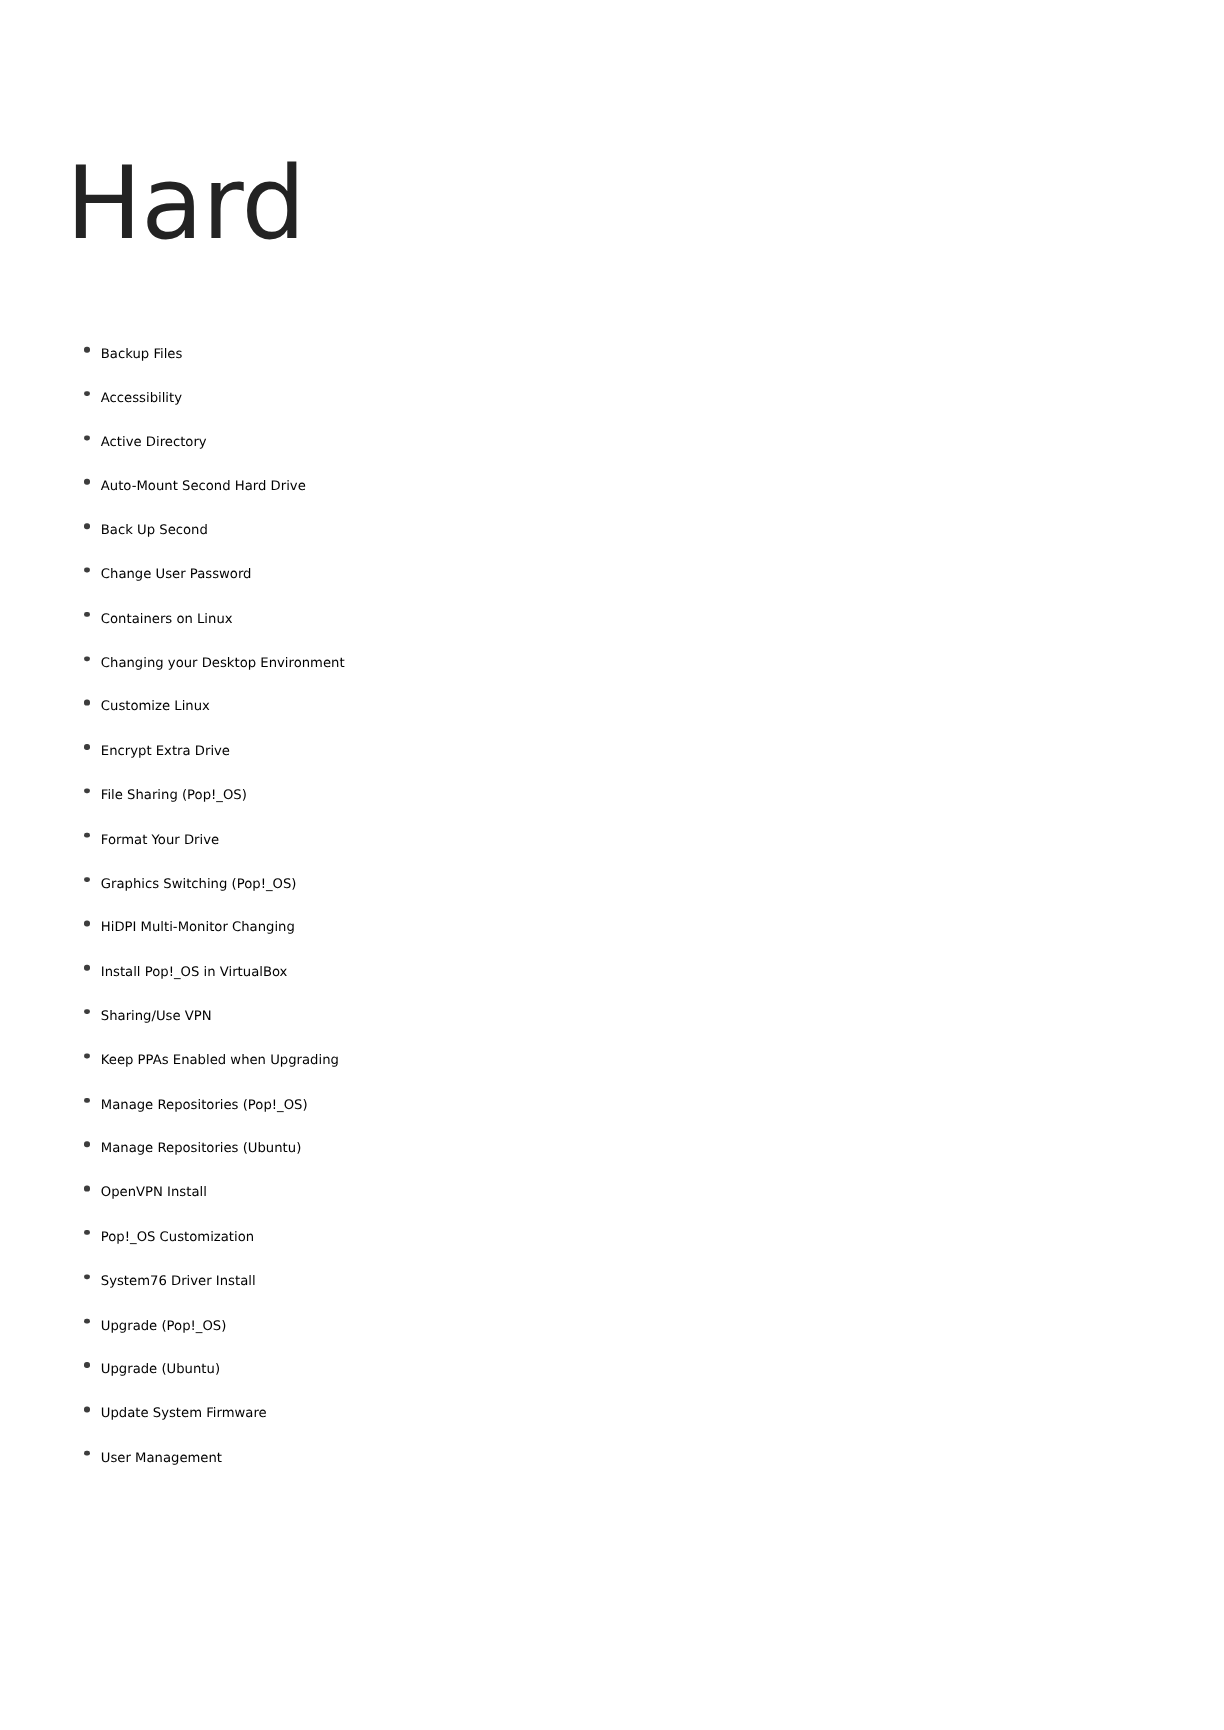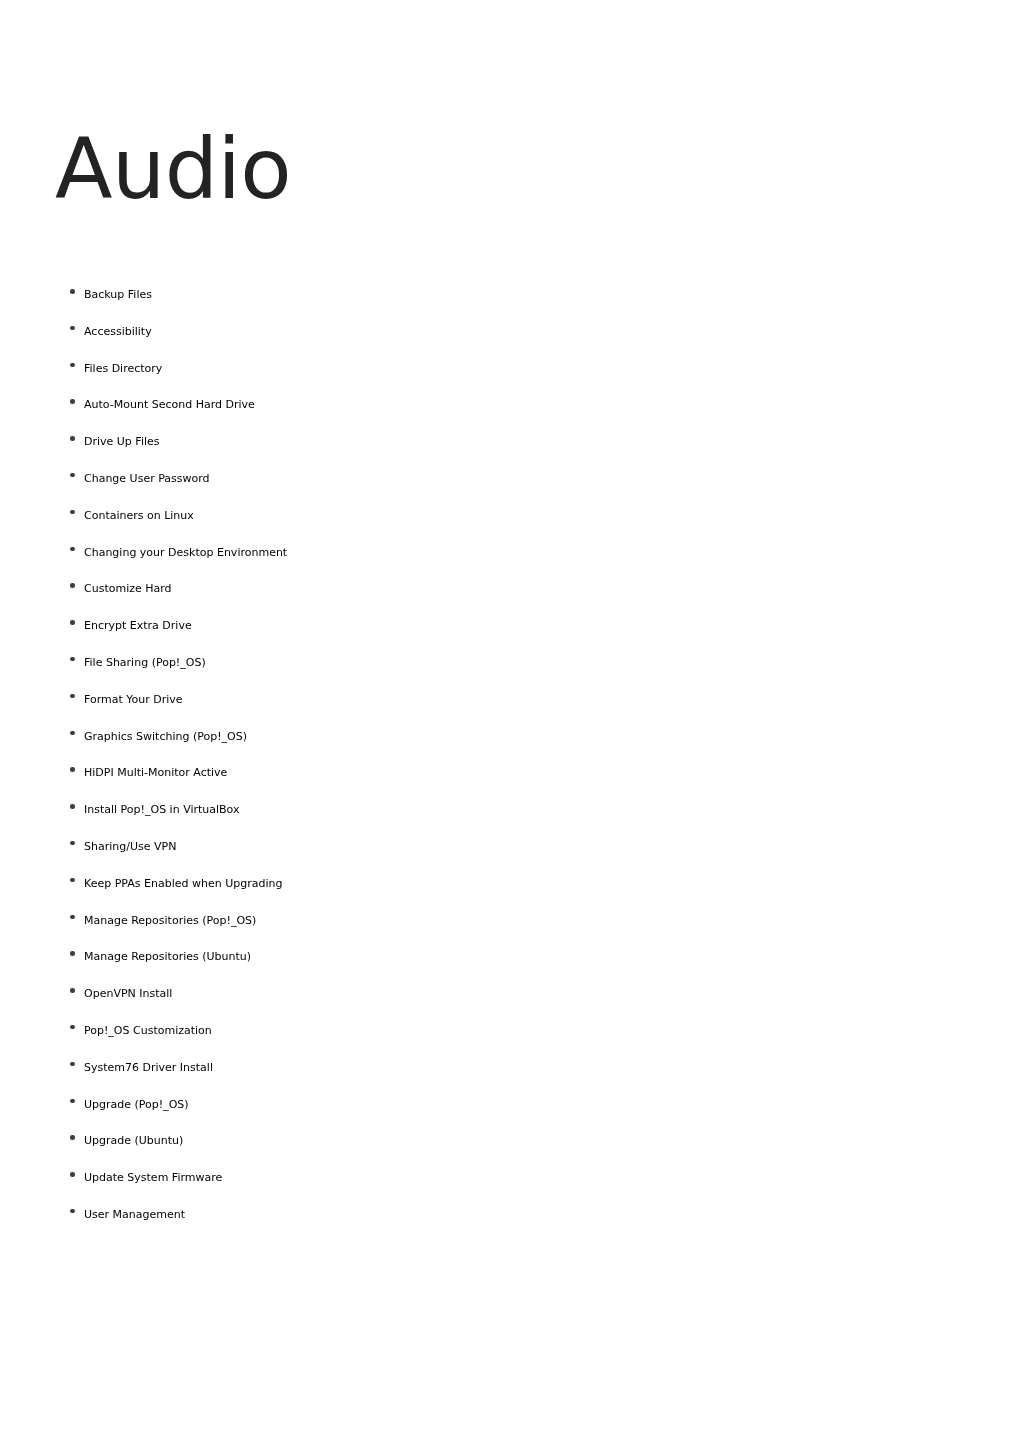--- a/index.html
+++ b/index.html
@@ -72,38 +72,38 @@
   .topic-label {
     display: inline-block;
     vertical-align: top;
   }
 </style>
 </head>
 <body>
 
 <div class="page">
 
-  <h1 class="page-title">Audio</h1>
+  <h1 class="page-title">Hard</h1>
 
   <ul class="topic-list">
 
   <li class="topic-item"><span class="topic-bullet"></span><span class="topic-label">Backup Files</span></li>
       <li class="topic-item"><span class="topic-bullet"></span><span class="topic-label">Accessibility</span></li>
-      <li class="topic-item"><span class="topic-bullet"></span><span class="topic-label">Files Directory</span></li>
+      <li class="topic-item"><span class="topic-bullet"></span><span class="topic-label">Active Directory</span></li>
       <li class="topic-item"><span class="topic-bullet"></span><span class="topic-label">Auto-Mount Second Hard Drive</span></li>
-      <li class="topic-item"><span class="topic-bullet"></span><span class="topic-label">Drive Up Files</span></li>
+      <li class="topic-item"><span class="topic-bullet"></span><span class="topic-label">Back Up Second</span></li>
       <li class="topic-item"><span class="topic-bullet"></span><span class="topic-label">Change User Password</span></li>
       <li class="topic-item"><span class="topic-bullet"></span><span class="topic-label">Containers on Linux</span></li>
       <li class="topic-item"><span class="topic-bullet"></span><span class="topic-label">Changing your Desktop Environment</span></li>
-      <li class="topic-item"><span class="topic-bullet"></span><span class="topic-label">Customize Hard</span></li>
+      <li class="topic-item"><span class="topic-bullet"></span><span class="topic-label">Customize Linux</span></li>
       <li class="topic-item"><span class="topic-bullet"></span><span class="topic-label">Encrypt Extra Drive</span></li>
       <li class="topic-item"><span class="topic-bullet"></span><span class="topic-label">File Sharing (Pop!_OS)</span></li>
       <li class="topic-item"><span class="topic-bullet"></span><span class="topic-label">Format Your Drive</span></li>
       <li class="topic-item"><span class="topic-bullet"></span><span class="topic-label">Graphics Switching (Pop!_OS)</span></li>
-      <li class="topic-item"><span class="topic-bullet"></span><span class="topic-label">HiDPI Multi-Monitor Active</span></li>
+      <li class="topic-item"><span class="topic-bullet"></span><span class="topic-label">HiDPI Multi-Monitor Changing</span></li>
       <li class="topic-item"><span class="topic-bullet"></span><span class="topic-label">Install Pop!_OS in VirtualBox</span></li>
       <li class="topic-item"><span class="topic-bullet"></span><span class="topic-label">Sharing/Use VPN</span></li>
       <li class="topic-item"><span class="topic-bullet"></span><span class="topic-label">Keep PPAs Enabled when Upgrading</span></li>
       <li class="topic-item"><span class="topic-bullet"></span><span class="topic-label">Manage Repositories (Pop!_OS)</span></li>
       <li class="topic-item"><span class="topic-bullet"></span><span class="topic-label">Manage Repositories (Ubuntu)</span></li>
       <li class="topic-item"><span class="topic-bullet"></span><span class="topic-label">OpenVPN Install</span></li>
       <li class="topic-item"><span class="topic-bullet"></span><span class="topic-label">Pop!_OS Customization</span></li>
       <li class="topic-item"><span class="topic-bullet"></span><span class="topic-label">System76 Driver Install</span></li>
       <li class="topic-item"><span class="topic-bullet"></span><span class="topic-label">Upgrade (Pop!_OS)</span></li>
       <li class="topic-item"><span class="topic-bullet"></span><span class="topic-label">Upgrade (Ubuntu)</span></li>

